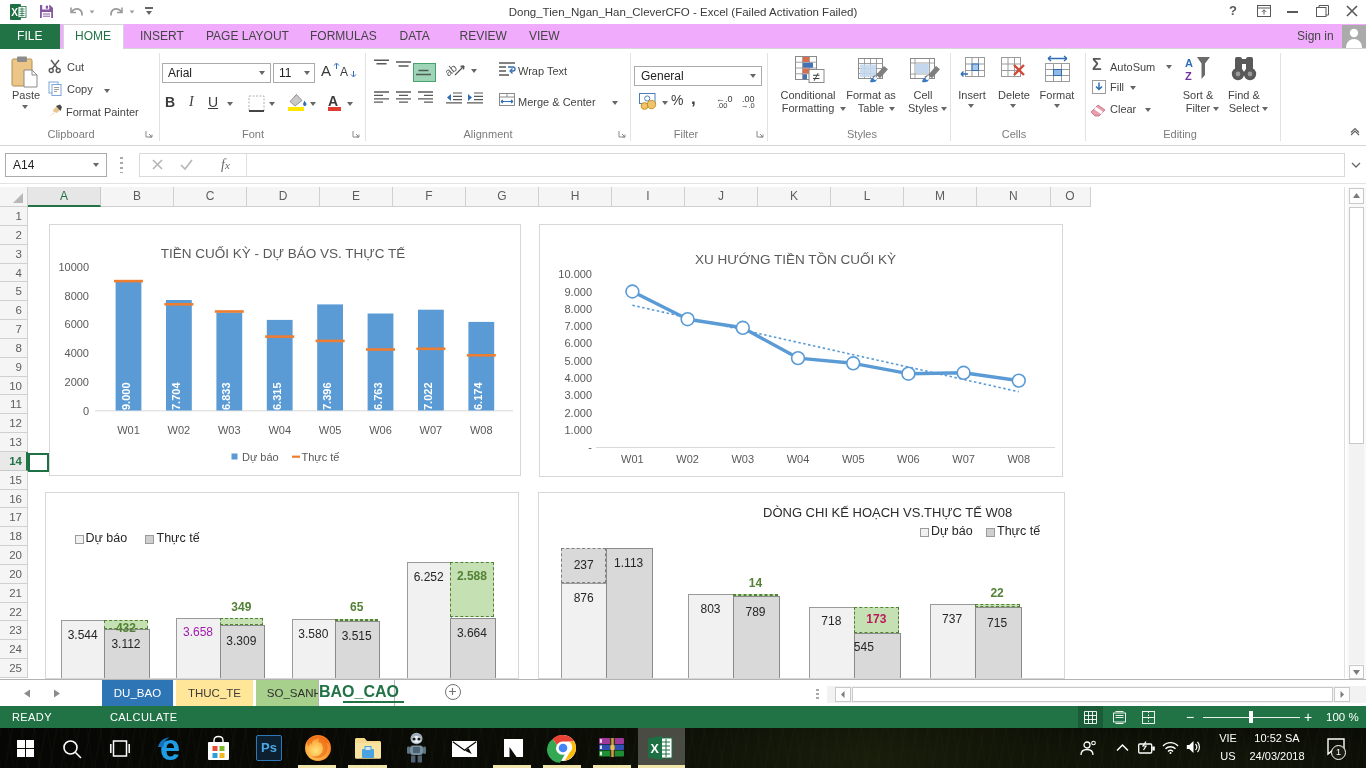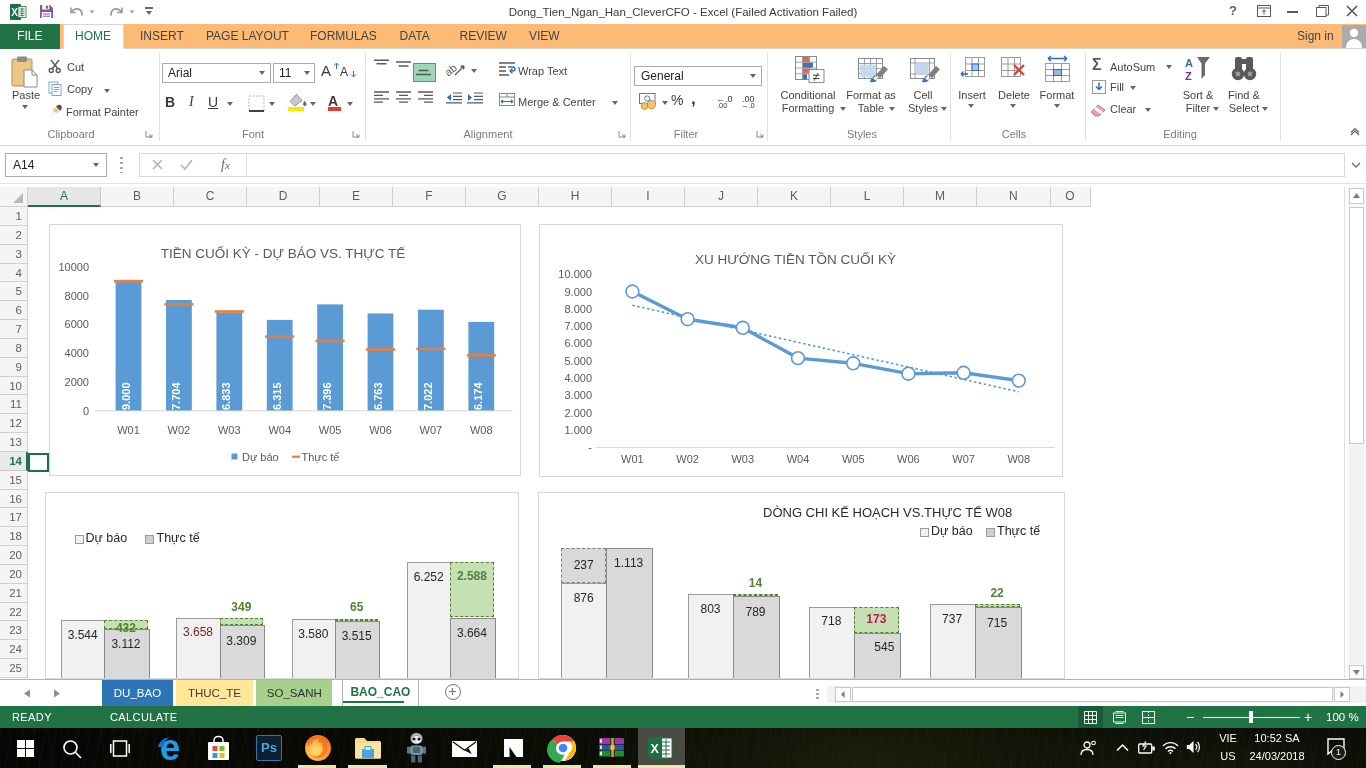--- a/index.html
+++ b/index.html
@@ -57,21 +57,21 @@
   <div class="ab" style="left:1287px;top:11px;width:11px;height:2px;background:#58595b"></div>
   <svg class="ab" style="left:1316px;top:5px" width="13" height="12" viewBox="0 0 13 12">
     <rect x="0.5" y="2.5" width="9.5" height="9" fill="#fff" stroke="#58595b" stroke-width="1"></rect>
     <path d="M3 2.5V0.5h9.5V10h-2.5" fill="none" stroke="#58595b" stroke-width="1"></path>
   </svg>
   <svg class="ab" style="left:1346px;top:5px" width="12" height="12" viewBox="0 0 12 12">
     <path d="M1 1l10 10M11 1L1 11" stroke="#58595b" stroke-width="1.6"></path>
   </svg>
 </div>
 
-<div class="ab" style="left:0;top:24px;width:1366px;height:25px;background:#fdba74">
+<div class="ab" style="left:0;top:24px;width:1366px;height:25px;background:#f0abfc">
   <div class="ab" style="left:0;top:0;width:1366px;height:24px;border-bottom:1px solid #d5d5d5"></div>
   <div class="ab" style="left:0;top:0;width:59.5px;height:25px;background:#217346;color:#fff;font-size:12px;text-align:center;line-height:24px">FILE</div>
   <div class="ab" style="left:62.5px;top:0;width:61px;height:25px;background:#fff;border:1px solid #d5d5d5;border-bottom:none;box-sizing:border-box;color:#217346;font-size:12px;text-align:center;line-height:23px">HOME</div>
   <div class="ab g" style="left:140px;top:0;width:38px;font-size:12px;line-height:24px">INSERT</div>
   <div class="ab g" style="left:206px;top:0;font-size:12px;line-height:24px">PAGE LAYOUT</div>
   <div class="ab g" style="left:310px;top:0;font-size:12px;line-height:24px">FORMULAS</div>
   <div class="ab g" style="left:399.5px;top:0;font-size:12px;line-height:24px">DATA</div>
   <div class="ab g" style="left:459.5px;top:0;font-size:12px;line-height:24px">REVIEW</div>
   <div class="ab g" style="left:529px;top:0;font-size:12px;line-height:24px">VIEW</div>
   <div class="ab" style="left:1297px;top:0;font-size:12px;color:#444;line-height:25px">Sign in</div>
@@ -543,21 +543,21 @@
   <div class="ab" style="left:58.8px;top:136.4px;width:43.3px;height:51px;background:#d9d9d9;border:1px solid #8a8a8a"></div>
   <div class="ab" style="left:58.8px;top:127px;width:43.3px;height:9.4px;background:#c5e0b3;border:1px dashed #538135;box-sizing:border-box"></div>
   <div class="ab" style="left:58.8px;top:127.5px;width:43.3px;font-size:12px;font-weight:bold;color:#538135;text-align:center">432</div>
   <div class="ab" style="left:15.5px;top:135px;width:43.3px;font-size:12px;color:#262626;text-align:center">3.544</div>
   <div class="ab" style="left:58.8px;top:143.5px;width:43.3px;font-size:12px;color:#262626;text-align:center">3.112</div>
 
   <div class="ab" style="left:130.9px;top:124.6px;width:43.3px;height:63px;background:#f1f1f1;border:1px solid #9a9a9a"></div>
   <div class="ab" style="left:174.2px;top:132.1px;width:43.3px;height:55px;background:#d9d9d9;border:1px solid #8a8a8a"></div>
   <div class="ab" style="left:174.2px;top:124.6px;width:43.3px;height:7.5px;background:#c5e0b3;border:1px dashed #538135;box-sizing:border-box"></div>
   <div class="ab" style="left:174.2px;top:107px;width:43.3px;font-size:12px;font-weight:bold;color:#538135;text-align:center">349</div>
-  <div class="ab" style="left:130.9px;top:132px;width:43.3px;font-size:12px;color:#7f1d1d;text-align:center">3.658</div>
+  <div class="ab" style="left:130.9px;top:132px;width:43.3px;font-size:12px;color:#a21caf;text-align:center">3.658</div>
   <div class="ab" style="left:174.2px;top:141px;width:43.3px;font-size:12px;color:#262626;text-align:center">3.309</div>
 
   <div class="ab" style="left:246.2px;top:126.3px;width:43.3px;height:61px;background:#f1f1f1;border:1px solid #9a9a9a"></div>
   <div class="ab" style="left:289.5px;top:127.7px;width:43.3px;height:60px;background:#d9d9d9;border:1px solid #8a8a8a"></div>
   <div class="ab" style="left:289.5px;top:126.3px;width:43.3px;height:1.4px;background:#c5e0b3;border:1px dashed #538135;box-sizing:border-box"></div>
   <div class="ab" style="left:289.5px;top:107px;width:43.3px;font-size:12px;font-weight:bold;color:#538135;text-align:center">65</div>
   <div class="ab" style="left:246.2px;top:134px;width:43.3px;font-size:12px;color:#262626;text-align:center">3.580</div>
   <div class="ab" style="left:289.5px;top:135.5px;width:43.3px;font-size:12px;color:#262626;text-align:center">3.515</div>
 
   <div class="ab" style="left:361.5px;top:68.6px;width:43.3px;height:119px;background:#f1f1f1;border:1px solid #9a9a9a"></div>
@@ -587,41 +587,41 @@
   <div class="ab" style="left:194px;top:101px;width:45px;height:2.1px;background:#c5e0b3;border:1px dashed #538135;box-sizing:border-box"></div>
   <div class="ab" style="left:194px;top:83px;width:45px;font-size:12px;font-weight:bold;color:#538135;text-align:center">14</div>
   <div class="ab" style="left:149px;top:109px;width:45px;font-size:12px;color:#262626;text-align:center">803</div>
   <div class="ab" style="left:194px;top:112px;width:45px;font-size:12px;color:#262626;text-align:center">789</div>
 
   <div class="ab" style="left:269.8px;top:113.7px;width:45px;height:74px;background:#f1f1f1;border:1px solid #9a9a9a"></div>
   <div class="ab" style="left:314.8px;top:139.6px;width:45px;height:48px;background:#d9d9d9;border:1px solid #8a8a8a"></div>
   <div class="ab" style="left:314.8px;top:113.7px;width:45px;height:25.9px;background:#c5e0b3;border:1px dashed #538135;box-sizing:border-box"></div>
   <div class="ab" style="left:314.8px;top:119px;width:45px;font-size:12px;font-weight:bold;color:#be185d;text-align:center">173</div>
   <div class="ab" style="left:269.8px;top:121px;width:45px;font-size:12px;color:#262626;text-align:center">718</div>
-  <div class="ab" style="left:314.8px;top:147px;width:61px;font-size:12px;color:#262626;text-align:center">545</div>
+  <div class="ab" style="left:314.8px;top:147px;width:61px;font-size:12px;color:#262626;text-align:left">545</div>
 
   <div class="ab" style="left:390.6px;top:110.9px;width:45px;height:77px;background:#f1f1f1;border:1px solid #9a9a9a"></div>
   <div class="ab" style="left:435.6px;top:114.2px;width:45px;height:73px;background:#d9d9d9;border:1px solid #8a8a8a"></div>
   <div class="ab" style="left:435.6px;top:110.9px;width:45px;height:3.3px;background:#c5e0b3;border:1px dashed #538135;box-sizing:border-box"></div>
   <div class="ab" style="left:435.6px;top:93px;width:45px;font-size:12px;font-weight:bold;color:#538135;text-align:center">22</div>
   <div class="ab" style="left:390.6px;top:119px;width:45px;font-size:12px;color:#262626;text-align:center">737</div>
   <div class="ab" style="left:435.6px;top:123px;width:45px;font-size:12px;color:#262626;text-align:center">715</div>
 </div>
 
 <div class="ab" style="left:0;top:679px;width:1366px;height:27px;background:#fff;border-top:1px solid #b2b2b2;box-sizing:border-box">
   <svg class="ab" style="left:23px;top:9px" width="8" height="9" viewBox="0 0 8 9">
         <path d="M7 0.5v8L1 4.5z" fill="#8c8c8c"></path>
       </svg>
   <svg class="ab" style="left:53px;top:9px" width="8" height="9" viewBox="0 0 8 9">
         <path d="M1 0.5v8l6-4z" fill="#8c8c8c"></path>
       </svg>
   <div class="ab" style="left:101.8px;top:0;width:71.3px;height:26px;background:#2e75b6;color:#fff;font-size:11.5px;text-align:center;line-height:26px">DU_BAO</div>
   <div class="ab" style="left:175.7px;top:0;width:77.6px;height:26px;background:#ffe698;color:#3b3b3b;font-size:11.5px;text-align:center;line-height:26px">THUC_TE</div>
   <div class="ab" style="left:256.2px;top:0;width:76.2px;height:26px;background:#a8d08d;color:#2f2f2f;font-size:11.5px;text-align:center;line-height:26px">SO_SANH</div>
-  <div class="ab" style="left:342px;top:0;width:76.9px;height:26px;background:#fff;border:1px solid #b5b5b5;border-top:none;border-bottom:none;box-sizing:border-box;color:#217346;font-weight:bold;font-size:12px;text-align:center;line-height:24px">BAO_CAO</div>
+  <div class="ab" style="left:318px;top:0;width:76.9px;height:26px;background:#fff;border:1px solid #b5b5b5;border-top:none;border-bottom:none;box-sizing:border-box;color:#217346;font-weight:bold;font-size:16px;text-align:center;line-height:24px">BAO_CAO</div>
   <div class="ab" style="left:343px;top:20.5px;width:61px;height:2.5px;background:#217346"></div>
   <div class="ab" style="left:445px;top:4px;width:16px;height:16px;border:1.5px solid #757575;border-radius:50%;box-sizing:border-box">
     <svg width="13" height="13">
           <path d="M6.5 3v7M3 6.5h7" stroke="#757575" stroke-width="1.2"></path>
         </svg>
   </div>
 
   <div class="ab" style="left:816px;top:9px;width:3px;height:10px;background:repeating-linear-gradient(#aaa 0 2px,#fff 2px 4px)"></div>
   <div class="ab" style="left:827px;top:6px;width:539px;height:17px;background:#f2f2f2"></div>
   <div class="ab" style="left:835px;top:7px;width:16px;height:15px;background:#fdfdfd;border:1px solid #c9c9c9;box-sizing:border-box">

